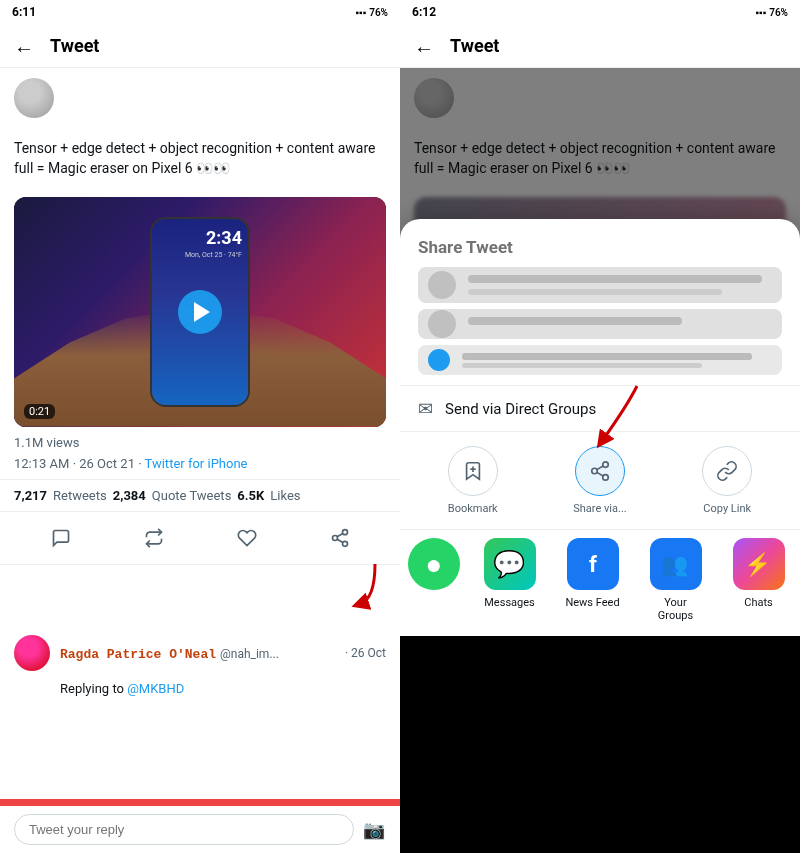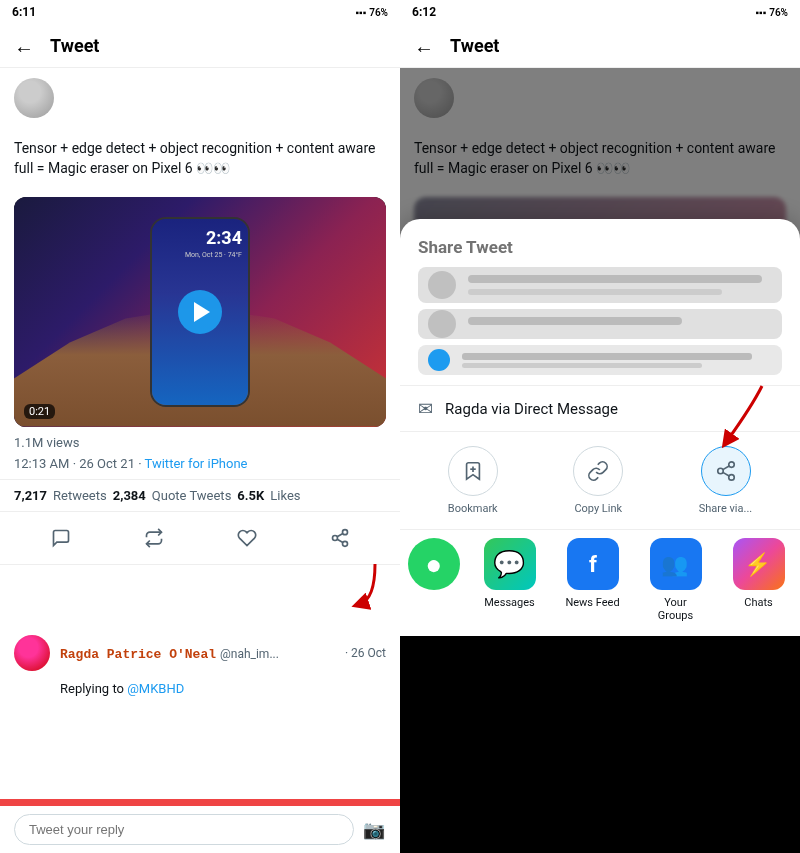--- a/index.html
+++ b/index.html
@@ -677,42 +677,33 @@
         <div class="contact-blur-line" style="right:100px;"></div>
       </div>
       <div class="contact-blur2">
         <div class="contact-blur2-line"></div>
         <div class="contact-blur2-line2"></div>
       </div>
     </div>
 
     <div class="send-dm-row">
       <span class="dm-icon">✉</span>
-      <span class="dm-label">Ragda via Direct Message</span>
+      <span class="dm-label">Send via Direct Groups</span>
     </div>
 
     <div class="share-actions" style="position:relative;">
       <div class="share-action-item">
         <div class="share-action-icon">
           <svg width="22" height="22" viewBox="0 0 24 24" fill="none" stroke="#536471" stroke-width="1.8">
               <path d="M19 21l-7-5-7 5V5a2 2 0 0 1 2-2h10a2 2 0 0 1 2 2z"></path>
               <line x1="12" y1="7" x2="12" y2="13"></line>
               <line x1="9" y1="10" x2="15" y2="10"></line>
             </svg>
         </div>
         <span class="share-action-label">Bookmark</span>
-      </div>
-      <div class="share-action-item">
-        <div class="share-action-icon">
-          <svg width="22" height="22" viewBox="0 0 24 24" fill="none" stroke="#536471" stroke-width="1.8">
-              <path d="M10 13a5 5 0 0 0 7.54.54l3-3a5 5 0 0 0-7.07-7.07l-1.72 1.71"></path>
-              <path d="M14 11a5 5 0 0 0-7.54-.54l-3 3a5 5 0 0 0 7.07 7.07l1.71-1.71"></path>
-            </svg>
-        </div>
-        <span class="share-action-label">Copy Link</span>
       </div>
       <div class="share-action-item" style="position:relative;">
         <div class="share-action-icon" style="background: rgba(29,155,240,0.1); border-color: #1d9bf0;">
           <svg width="22" height="22" viewBox="0 0 24 24" fill="none" stroke="#536471" stroke-width="1.8">
               <circle cx="18" cy="5" r="3"></circle>
               <circle cx="6" cy="12" r="3"></circle>
               <circle cx="18" cy="19" r="3"></circle>
               <line x1="8.59" y1="13.51" x2="15.42" y2="17.49"></line>
               <line x1="15.41" y1="6.51" x2="8.59" y2="10.49"></line>
             </svg>
@@ -721,20 +712,29 @@
 
         <svg style="position:absolute; top:-70px; right:-20px; pointer-events:none;" width="80" height="80" viewBox="0 0 80 80">
           <defs>
             <marker id="arrowhead-r" markerWidth="6" markerHeight="6" refX="3" refY="3" orient="auto">
               <polygon points="0 0, 6 3, 0 6" fill="#cc0000"></polygon>
             </marker>
           </defs>
           <path d="M 70 10 Q 60 30 35 65" stroke="#cc0000" stroke-width="3" fill="none" marker-end="url(#arrowhead-r)"></path>
         </svg>
       </div>
+      <div class="share-action-item">
+        <div class="share-action-icon">
+          <svg width="22" height="22" viewBox="0 0 24 24" fill="none" stroke="#536471" stroke-width="1.8">
+              <path d="M10 13a5 5 0 0 0 7.54.54l3-3a5 5 0 0 0-7.07-7.07l-1.72 1.71"></path>
+              <path d="M14 11a5 5 0 0 0-7.54-.54l-3 3a5 5 0 0 0 7.07 7.07l1.71-1.71"></path>
+            </svg>
+        </div>
+        <span class="share-action-label">Copy Link</span>
+      </div>
     </div>
 
     <div class="social-apps-row">
 
       <div class="social-app-item" style="min-width:55px; overflow:hidden;">
         <div class="social-app-icon whatsapp-icon" style="border-radius:50%; font-size:28px;">
           ●
         </div>
         <span class="social-app-label"></span>
       </div>

